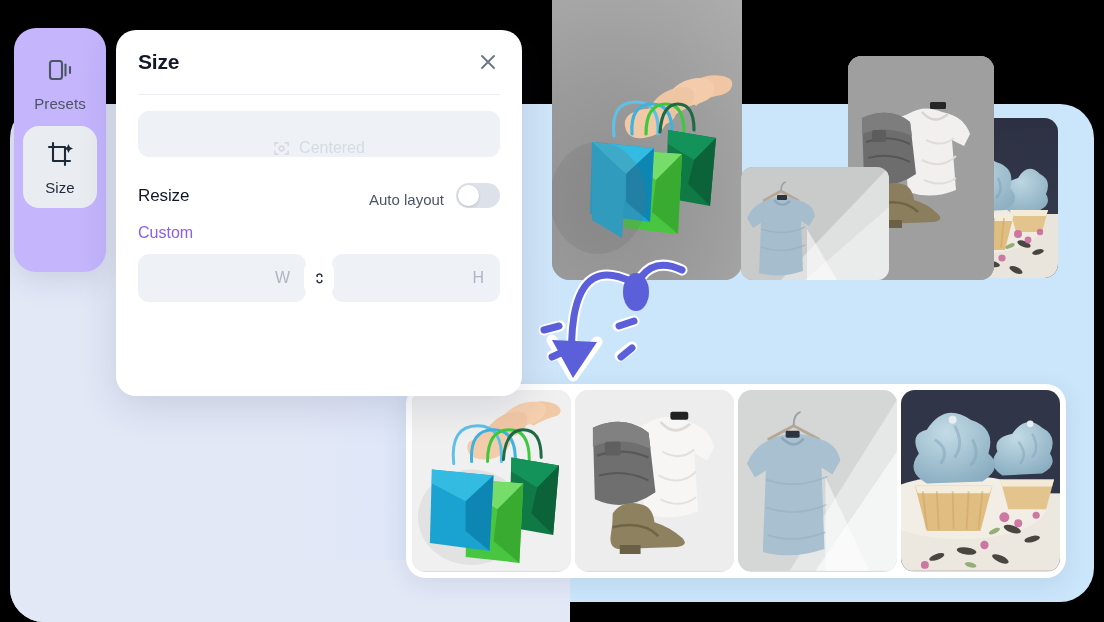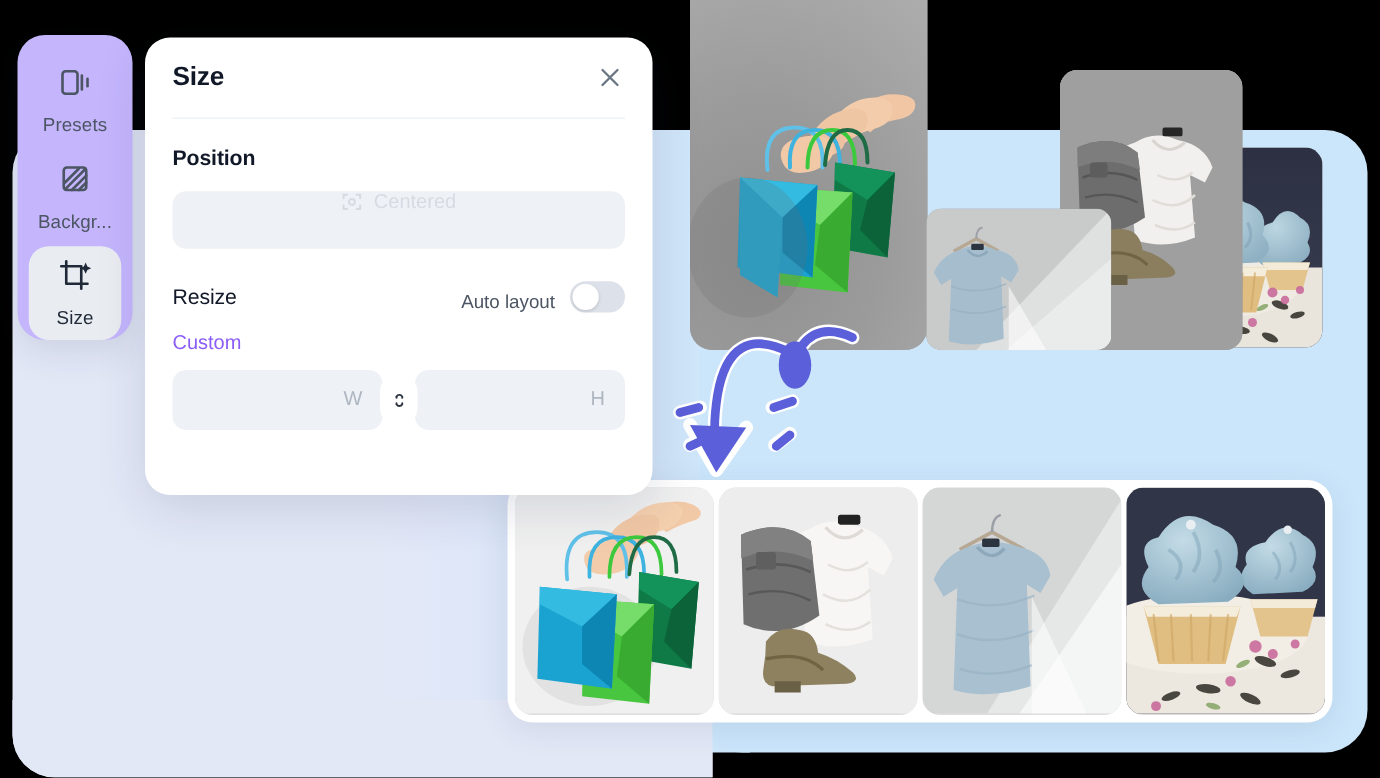--- a/index.html
+++ b/index.html
@@ -74,21 +74,21 @@
     padding:0 22px 0 22px;box-sizing:border-box;
   }
   .panel-title{font-size:21px;font-weight:700;color:#111827;letter-spacing:-.2px;}
   .close-btn{width:24px;height:24px;cursor:pointer;display:flex;align-items:center;justify-content:center;}
   .divider{height:1px;background:#eceff3;margin:0 22px;}
   .sect-title{font-size:17px;font-weight:700;color:#111827;padding:22px 22px 0 22px;letter-spacing:-.1px;}
 
   .pos-row{display:flex;gap:12px;padding:16px 22px 0 22px;}
   .pos-btn{
     flex:1;height:46px;background:#eef1f5;border-radius:11px;
-    display:flex;align-items:flex-start;justify-content:center;gap:9px;cursor:pointer;
+    display:flex;align-items:flex-end;justify-content:center;gap:9px;cursor:pointer;
   }
   .pos-btn span{font-size:16px;color:#d6dbe3;}
 
   .resize-row{display:flex;align-items:center;justify-content:space-between;padding:26px 22px 0 22px;}
   .resize-left{font-size:17px;font-weight:400;color:#111827;letter-spacing:-.1px;}
   .resize-right{display:flex;align-items:flex-end;gap:12px;}
   .auto-label{font-size:15px;color:#4b5563;}
   .toggle{width:44px;height:25px;border-radius:14px;background:#dde2ea;position:relative;cursor:pointer;}
   .toggle .knob{position:absolute;left:2px;top:2px;width:21px;height:21px;border-radius:50%;background:#fff;
      box-shadow:0 1px 3px rgba(0,0,0,.16);}
@@ -408,29 +408,20 @@
       <span>
         <svg width="30" height="30" viewBox="0 0 30 30" fill="none" stroke="#4b5563" stroke-width="2.1" stroke-linecap="round" stroke-linejoin="round">
           <rect x="5" y="6" width="12" height="18" rx="2.5"></rect>
           <path d="M20.5 9.5 L20.5 20.5"></path>
             <path d="M25 12 L25 18"></path>
         </svg>
       </span>
       <span class="rail-label">Presets</span>
     </div>
 
-    <div class="rail-item">
-      <span>
-        <svg width="30" height="30" viewBox="0 0 30 30" fill="none" stroke="#4b5563" stroke-width="2.1" stroke-linecap="round" stroke-linejoin="round">
-          <rect x="6" y="6" width="18" height="18" rx="2.5"></rect>
-          <path d="M7 18 L18 7 M7 23.5 L23.5 7 M12.5 24 L24 12.5 M18 24 L24 18"></path>
-        </svg>
-      </span>
-      <span class="rail-label">Backgr...</span>
-    </div>
 
     <div class="rail-item active">
       <span>
         <svg width="30" height="30" viewBox="0 0 30 30" fill="none" stroke="#1f2937" stroke-width="2.1" stroke-linecap="round" stroke-linejoin="round">
           <path d="M8 4 L8 22 L25 22"></path>
           <path d="M4 8 L20 8 L20 26"></path>
           <path d="M23.5 5 l1.4 3.1 l3.1 1.4 l-3.1 1.4 l-1.4 3.1 l-1.4 -3.1 l-3.1 -1.4 l3.1 -1.4 z" fill="#1f2937" stroke="none"></path>
         </svg>
       </span>
       <span class="rail-label">Size</span>
@@ -443,21 +434,20 @@
       <div class="panel-title">Size</div>
       <div class="close-btn">
         <svg width="20" height="20" viewBox="0 0 20 20" fill="none" stroke="#6b7684" stroke-width="1.9" stroke-linecap="round">
           <path d="M4 4 L16 16 M16 4 L4 16"></path>
         </svg>
       </div>
     </div>
 
     <div class="divider"></div>
 
-    <div class="sect-title">Position</div>
 
     <div class="pos-row">
       <div class="pos-btn">
         <span style="display:flex;">
           <svg width="17" height="17" viewBox="0 0 18 18" fill="none" stroke="#d6dbe3" stroke-width="1.7" stroke-linecap="round">
             <path d="M2 6 L2 3 L5 3 M13 3 L16 3 L16 6 M16 12 L16 15 L13 15 M5 15 L2 15 L2 12"></path>
             <circle cx="9" cy="9" r="2.5"></circle>
           </svg>
         </span>
         <span>Centered</span>

